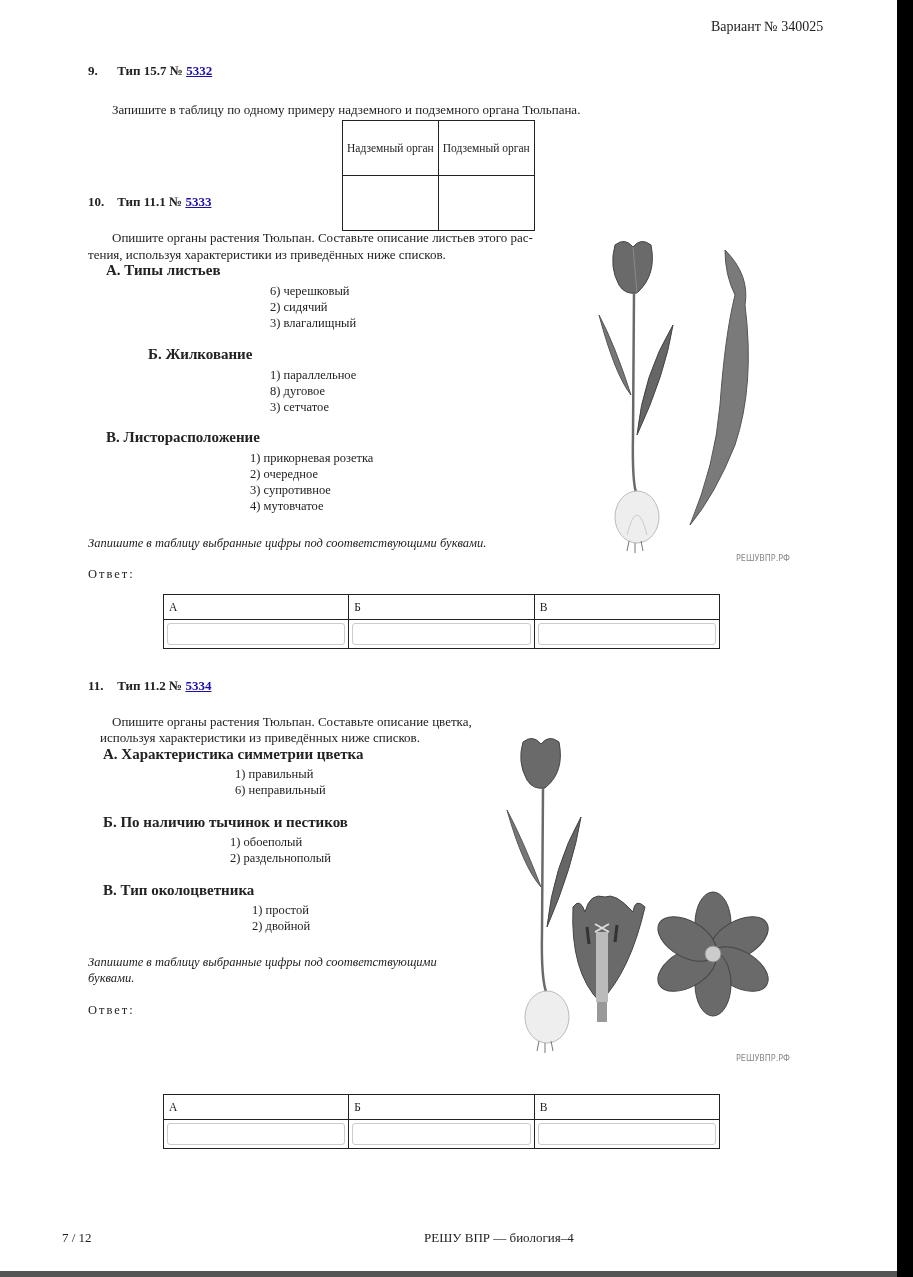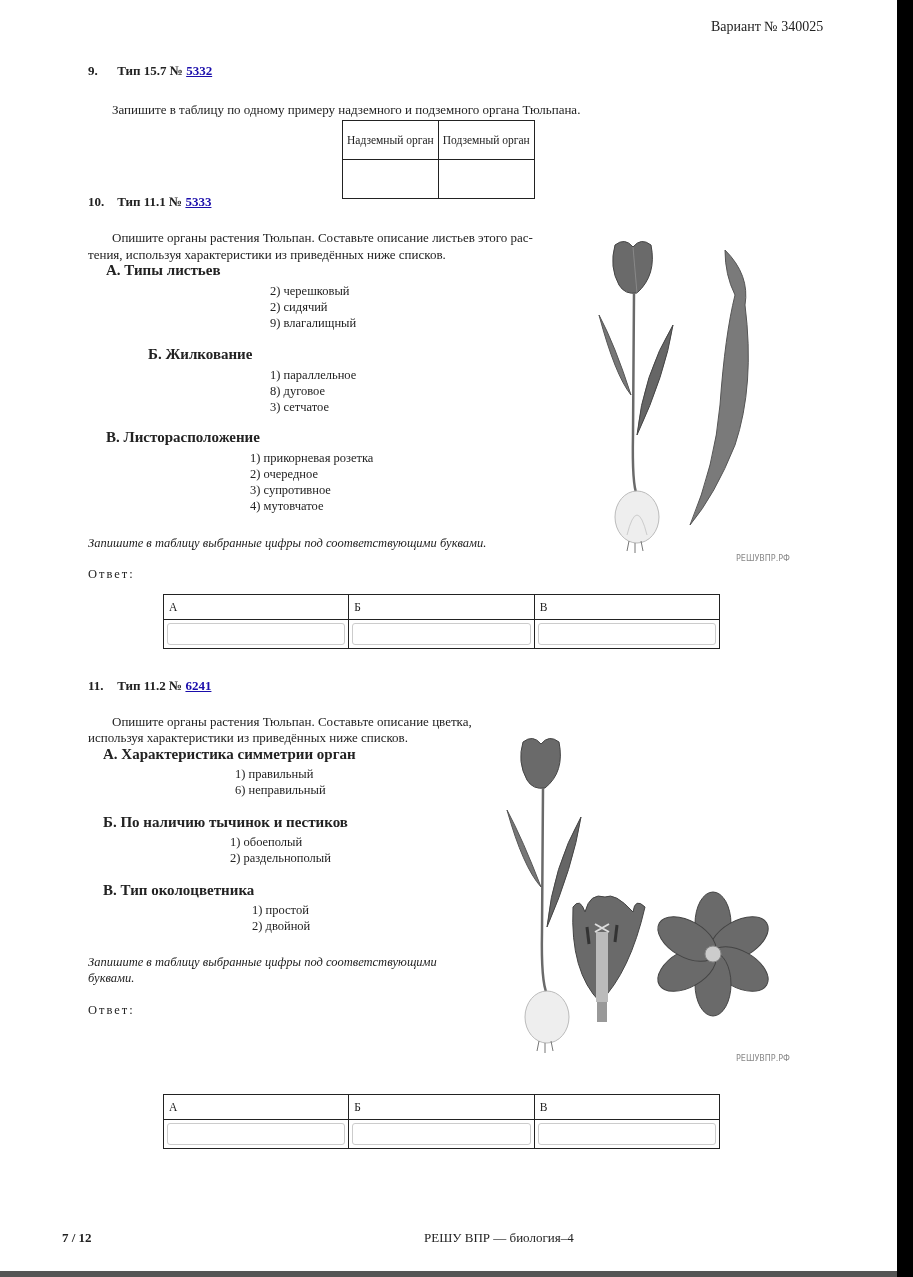--- a/index.html
+++ b/index.html
@@ -11,21 +11,21 @@
   .variant { left:711px; top:19px; font-size:14px; }
   .qhead { font-weight:bold; font-size:13px; }
   .qhead a { color:#1a0dab; text-decoration:underline; }
   .qnum { display:inline-block; width:26px; }
   .para { font-size:13px; line-height:16px;margin-top:16px; }
   .sub { font-weight:bold; font-size:15px; }
   .opt { font-size:12.5px; line-height:16px; }
   .ital { font-style:italic; font-size:12.5px; }
   .otvet { font-size:12.5px; letter-spacing:2px; }
   table.t9 { border-collapse:collapse; font-size:11.5px; }
-  table.t9 td { border:1.5px solid #222; height:22px; padding:8px 4px; white-space:nowrap; }
+  table.t9 td { border:1.5px solid #222; height:22px; padding:16px 4px; white-space:nowrap; }
   table.ans { border-collapse:collapse; font-size:11.5px; }
   table.ans td { border:1.5px solid #222; padding:0; }
   table.ans tr.h td { height:24px; padding-left:5px; }
   table.ans tr.i td { height:28px; padding:0 3px; }
   table.ans input { width:100%; box-sizing:border-box; height:22px; border:1.5px solid #ccc; border-radius:3px; background:#fff; }
   .wm { font-family:"DejaVu Sans", sans-serif; font-size:8px; color:#888; }
   .footer { font-size:13px; }
 </style>
 </head>
 <body>
@@ -57,23 +57,23 @@
 <div class="abs qhead" style="left:88px; top:194px;">
   <span class="qnum">10.</span>
   <span>Тип 11.1 №</span>
   <a href="#">5333</a>
 </div>
 <div class="abs para" style="left:112px; top:214px;">Опишите органы растения Тюльпан. Составьте описание листьев этого рас-</div>
 <div class="abs para" style="left:88px; top:231px;">тения, используя характеристики из приведённых ниже списков.</div>
 
 <div class="abs sub" style="left:106px; top:262px;">А. Типы листьев</div>
 <div class="abs opt" style="left:270px; top:283px;">
-  <div>2)  черешковый</div>
+  <div>6)  черешковый</div>
   <div>2)  сидячий</div>
-  <div>9)  влагалищный</div>
+  <div>3)  влагалищный</div>
 </div>
 
 <div class="abs sub" style="left:106px; top:346px;margin-left:42px;">Б. Жилкование</div>
 <div class="abs opt" style="left:270px; top:367px;">
   <div>1)  параллельное</div>
   <div>8)  дуговое</div>
   <div>3)  сетчатое</div>
 </div>
 
 <div class="abs sub" style="left:106px; top:429px;">В. Листорасположение</div>
@@ -115,26 +115,26 @@
     <td><input type="text" value="" style=""></td>
     <td><input type="text" value="" style=""></td>
     <td><input type="text" value="" style=""></td>
   </tr>
 </tbody>
   </table>
 
 <div class="abs qhead" style="left:88px; top:678px;">
   <span class="qnum">11.</span>
   <span>Тип 11.2 №</span>
-  <a href="#">6241</a>
+  <a href="#">5334</a>
 </div>
 <div class="abs para" style="left:112px; top:698px;">Опишите органы растения Тюльпан. Составьте описание цветка,</div>
-<div class="abs para" style="left:88px; top:714px;">используя характеристики из приведённых ниже списков.</div>
+<div class="abs para" style="left:100px; top:714px;">используя характеристики из приведённых ниже списков.</div>
 
-<div class="abs sub" style="left:103px; top:746px;">А.  Характеристика симметрии орган</div>
+<div class="abs sub" style="left:103px; top:746px;">А.  Характеристика симметрии цветка</div>
 <div class="abs opt" style="left:235px; top:766px;">
   <div>1)  правильный</div>
   <div>6)  неправильный</div>
 </div>
 
 <div class="abs sub" style="left:103px; top:814px;">Б.  По наличию тычинок и пестиков</div>
 <div class="abs opt" style="left:230px; top:834px;">
   <div>1)  обоеполый</div>
   <div>2)  раздельнополый</div>
 </div>
@@ -186,14 +186,14 @@
     <td style="width:33.3%;">В</td>
   </tr>
   <tr class="i">
     <td><input type="text" value="" style=""></td>
     <td><input type="text" value="" style=""></td>
     <td><input type="text" value="" style=""></td>
   </tr>
 </tbody>
   </table>
 
-<div class="abs footer" style="left:62px; top:1230px;font-weight:bold;">7 / 12</div>
+<div class="abs footer" style="left:62px; top:1230px;">7 / 12</div>
 <div class="abs footer" style="left:424px; top:1230px;">РЕШУ ВПР — биология–4</div>
 
 </body></html>

